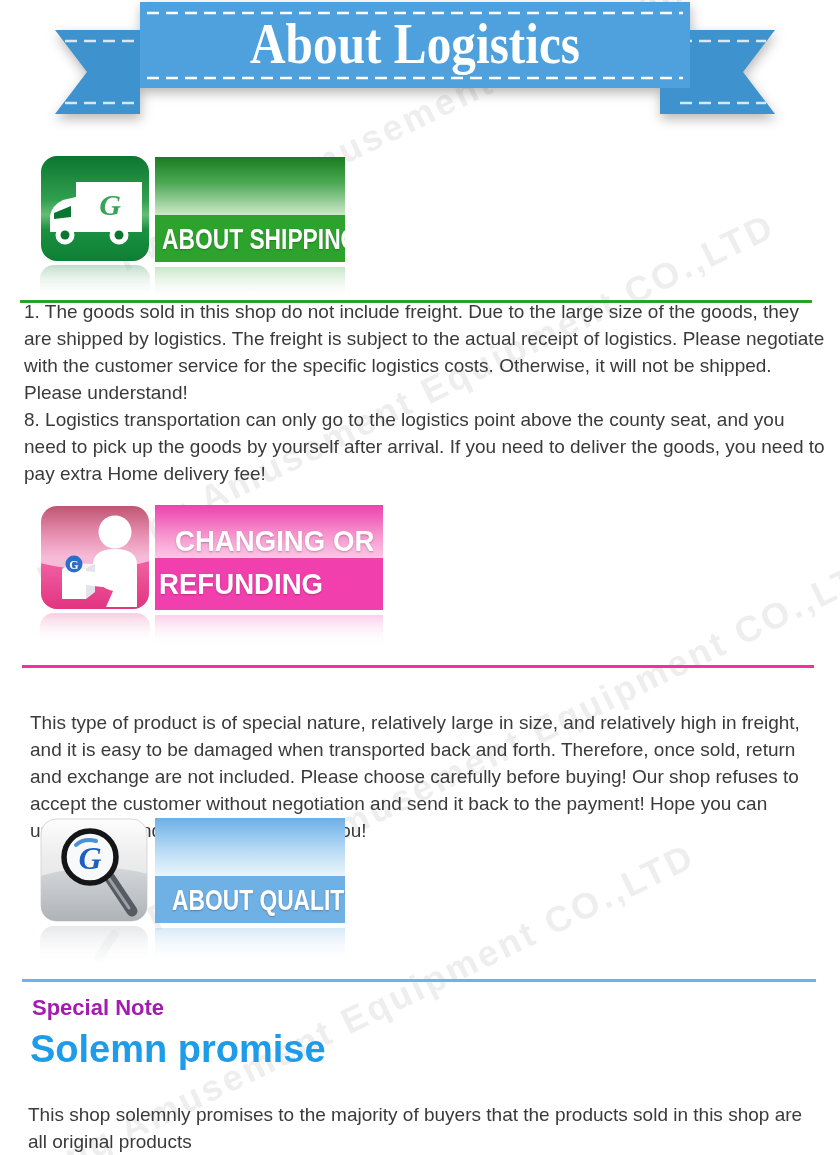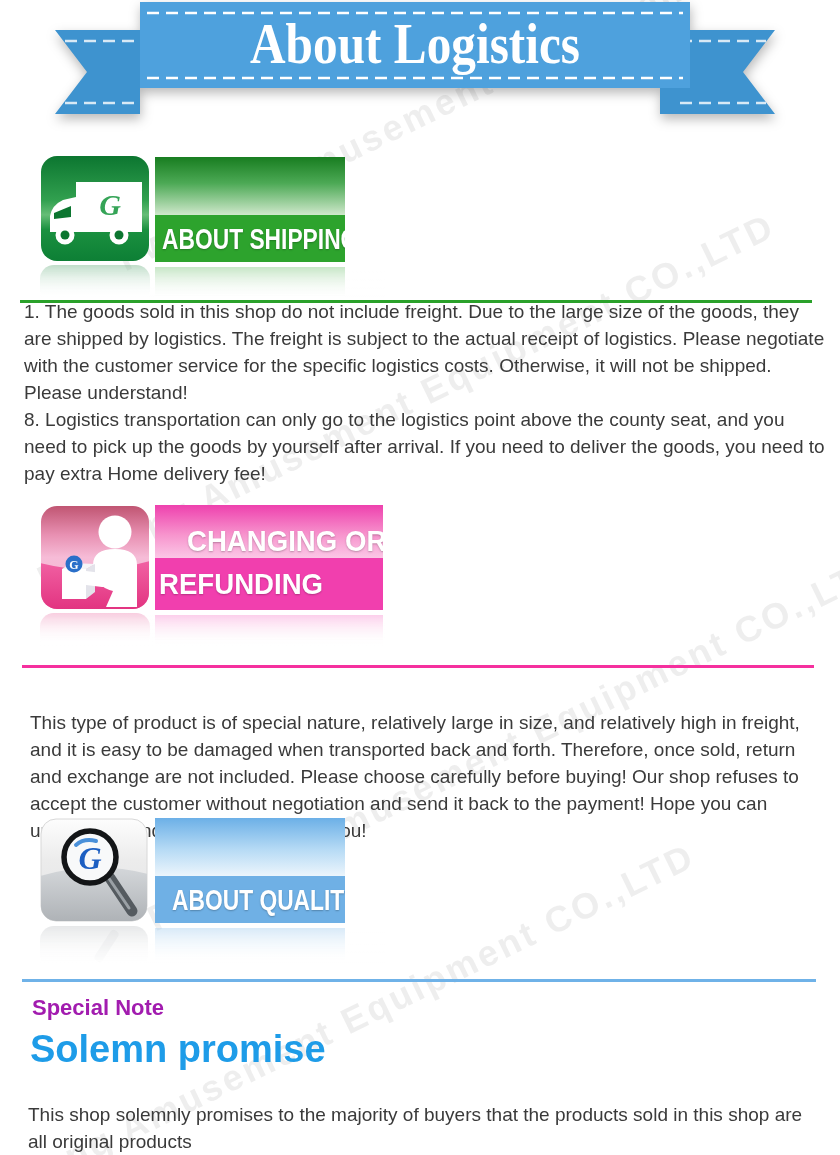--- a/index.html
+++ b/index.html
@@ -20,21 +20,21 @@
   .banner{position:absolute;z-index:2;overflow:hidden;}
   .banner-top,.banner-bottom{position:absolute;left:0;right:0;}
   .blabel{color:#fff;font-weight:bold;white-space:nowrap;transform-origin:left center;
           text-shadow:0 1px 2px rgba(0,0,0,0.25);}
   .banner-green{left:155px;top:157px;width:190px;height:105px;}
   .green-top{top:0;height:58px;background:linear-gradient(180deg,#187d20 0%,#4ca955 45%,#cfe8cb 100%);}
   .green-bottom{top:58px;height:47px;background:#2da32d;display:flex;align-items:center;padding-left:7px;}
   .green-bottom .blabel{font-size:30px;transform:scaleX(.76);}
   .banner-pink{left:155px;top:505px;width:228px;height:105px;}
   .pink-top{top:0;height:53px;background:linear-gradient(180deg,#ee41ae 0%,#f794cd 55%,#fbc9e7 100%);
-            display:flex;align-items:flex-end;padding-left:32px;padding-bottom:1px;}
+            display:flex;align-items:flex-end;padding-left:20px;padding-bottom:1px;}
   .pink-bottom{top:53px;height:52px;background:#f13fae;display:flex;align-items:center;padding-left:4px;}
   .banner-pink .blabel{font-size:30px;transform:scaleX(.92);}
   .banner-blue{left:155px;top:818px;width:190px;height:105px;}
   .blue-top{top:0;height:58px;background:linear-gradient(180deg,#6cb0e7 0%,#b7dbf5 55%,#ecf5fc 100%);}
   .blue-bottom{top:58px;height:47px;background:#6fb0e5;display:flex;align-items:center;padding-left:17px;}
   .blue-bottom .blabel{font-size:30px;transform:scaleX(.76);}
   
   .refl{position:absolute;overflow:hidden;z-index:1;opacity:.55;}
   .refl::after{content:"";position:absolute;inset:0;
                background:linear-gradient(to bottom,rgba(255,255,255,.35),#fff 92%);}

